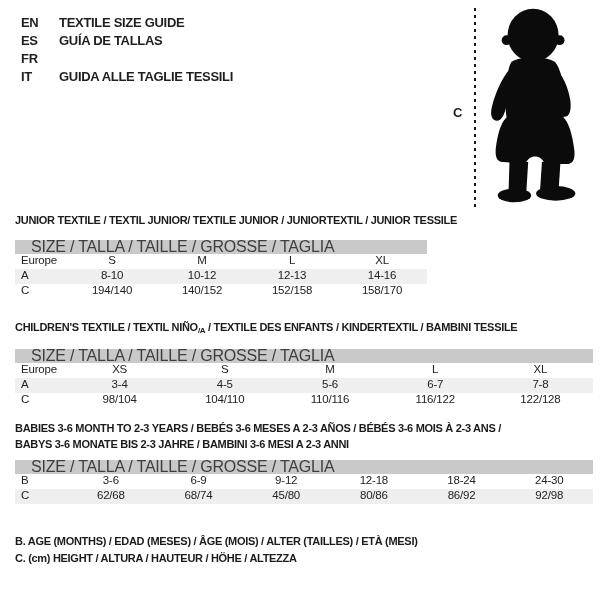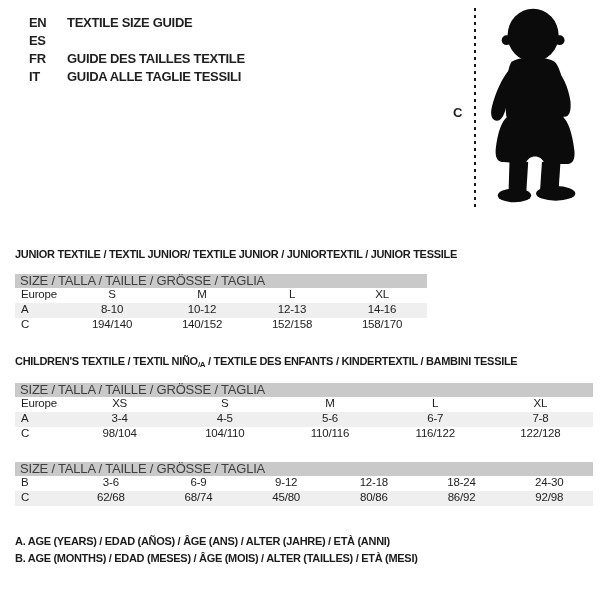--- a/index.html
+++ b/index.html
@@ -8,21 +8,21 @@
     font-family: "Liberation Sans", "DejaVu Sans", sans-serif;
     background: #ffffff;
     color: #1f1f1f;
     position: relative;
     overflow: hidden;
   }
 
   
   .lang-block {
     position: absolute;
-    left: 21px; top: 13px; margin-left: 8px;
+    left: 21px; top: 13px;
   }
   .lang-row {
     display: flex;
     height: 18px;
     align-items: center;
     font-weight: 700;
     font-size: 13px;
     letter-spacing: -0.3px;
     white-space: nowrap;
   }
@@ -41,21 +41,21 @@
     font-weight: 700;
     font-size: 13px;
   }
   .toddler {
     position: absolute;
     left: 484px; top: 6px;
     width: 110px; height: 200px;
   }
 
   
-  .sec { position: absolute; left: 15px; margin-top: 34px; }
+  .sec { position: absolute; left: 15px; }
   .sec-junior   { top: 212px; }
   .sec-children { top: 319px; }
   .sec-babies   { top: 420px; }
 
   .sec-title {
     font-weight: 700;
     font-size: 11px;
     letter-spacing: -0.3px;
     line-height: 16px;
     white-space: nowrap;
@@ -69,23 +69,23 @@
 
   .sec-junior   .tbl { width: 412px; }
   .sec-children .tbl { width: 578px; }
   .sec-babies   .tbl { width: 578px; }
 
   .tbl-bar {
     height: 14px;
     line-height: 14px;
     background: var(--bar-bg, #c9c9c9);
     color: var(--bar-ink, #3e3e3e);
-    font-size: 13px;
+    font-size: 16px;
     letter-spacing: -0.2px;
-    padding-left: 5px;
+    padding-left: 16px;
     white-space: nowrap;
     overflow: hidden;
   }
   .tbl-row {
     display: flex;
     height: 15px;
     align-items: flex-start;
     font-size: 11.5px;
     letter-spacing: -0.2px;
     color: #222222;
@@ -120,24 +120,24 @@
 </head>
 <body style="--bar-bg: #c9c9c9; --bar-ink: #3e3e3e; --stripe: #efefef;">
 
 <div class="lang-block" id="langList">
     <div class="lang-row">
       <span class="lang-code">EN</span>
       <span class="lang-title">TEXTILE SIZE GUIDE</span>
     </div>
     <div class="lang-row">
       <span class="lang-code">ES</span>
+      <span class="lang-title">GUÍA DE TALLAS</span>
     </div>
     <div class="lang-row">
       <span class="lang-code">FR</span>
-      <span class="lang-title">GUIDE DES TAILLES TEXTILE</span>
     </div>
     <div class="lang-row">
       <span class="lang-code">IT</span>
       <span class="lang-title">GUIDA ALLE TAGLIE TESSILI</span>
     </div>
   </div>
 
 <div class="measure-line"></div>
 <div class="figure-label">C</div>
 
@@ -213,20 +213,24 @@
           <div class="tbl-label">C</div>
           <div class="tbl-cell">98/104</div>
           <div class="tbl-cell">104/110</div>
           <div class="tbl-cell">110/116</div>
           <div class="tbl-cell">116/122</div>
           <div class="tbl-cell">122/128</div>
         </div>
       </div>
     </section>
     <section class="sec sec-babies">
+      <div class="sec-title">
+        <div class="title-line"><span>BABIES 3-6 MONTH TO 2-3 YEARS / BEBÉS 3-6 MESES A 2-3 AÑOS / BÉBÉS 3-6 MOIS À 2-3 ANS /</span></div>
+        <div class="title-line"><span>BABYS 3-6 MONATE BIS 2-3 JAHRE / BAMBINI 3-6 MESI A 2-3 ANNI</span></div>
+      </div>
       <div class="tbl">
         <div class="tbl-bar">SIZE / TALLA / TAILLE / GRÖSSE / TAGLIA</div>
         <div class="tbl-row">
           <div class="tbl-label">B</div>
           <div class="tbl-cell">3-6</div>
           <div class="tbl-cell">6-9</div>
           <div class="tbl-cell">9-12</div>
           <div class="tbl-cell">12-18</div>
           <div class="tbl-cell">18-24</div>
           <div class="tbl-cell">24-30</div>
@@ -238,15 +242,15 @@
           <div class="tbl-cell">45/80</div>
           <div class="tbl-cell">80/86</div>
           <div class="tbl-cell">86/92</div>
           <div class="tbl-cell">92/98</div>
         </div>
       </div>
     </section>
   </div>
 
 <div class="footnotes" id="footnotes">
-    <div class="fn-line">A. AGE (YEARS) / EDAD (AÑOS) / ÂGE (ANS) / ALTER (JAHRE) / ETÀ (ANNI)</div>
     <div class="fn-line">B. AGE (MONTHS) / EDAD (MESES) / ÂGE (MOIS) / ALTER (TAILLES) / ETÀ (MESI)</div>
+    <div class="fn-line">C. (cm) HEIGHT / ALTURA / HAUTEUR / HÖHE / ALTEZZA</div>
   </div>
 
 </body></html>

